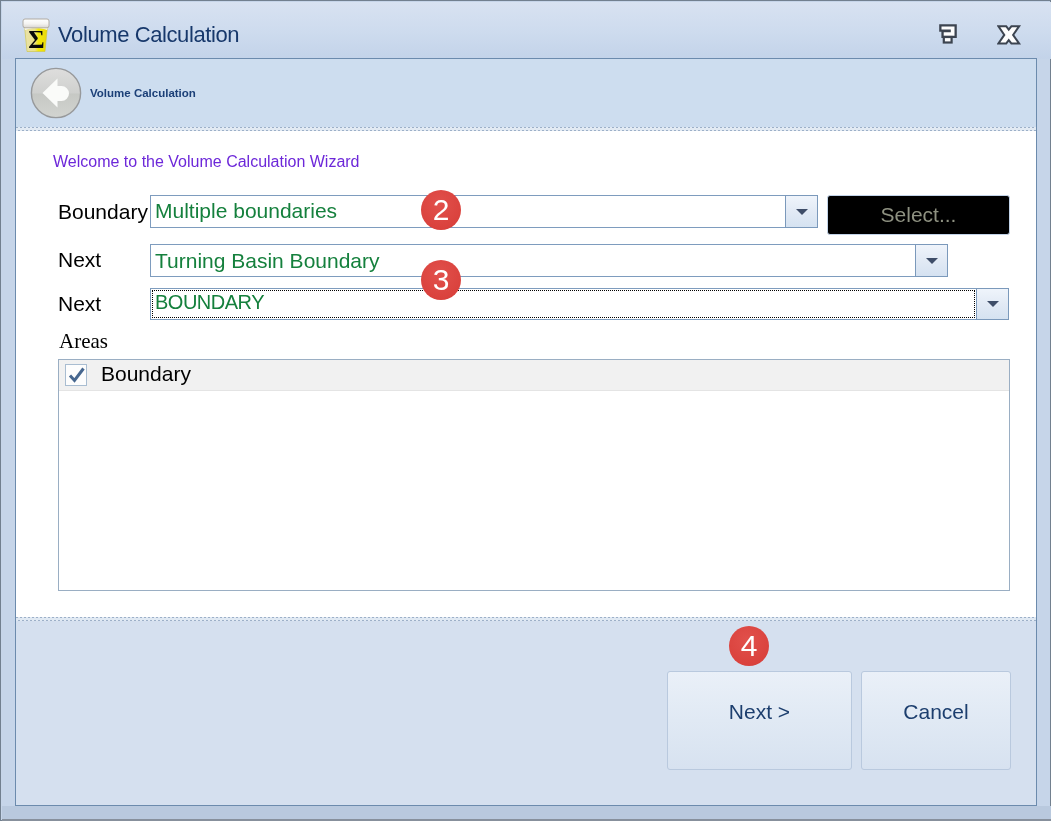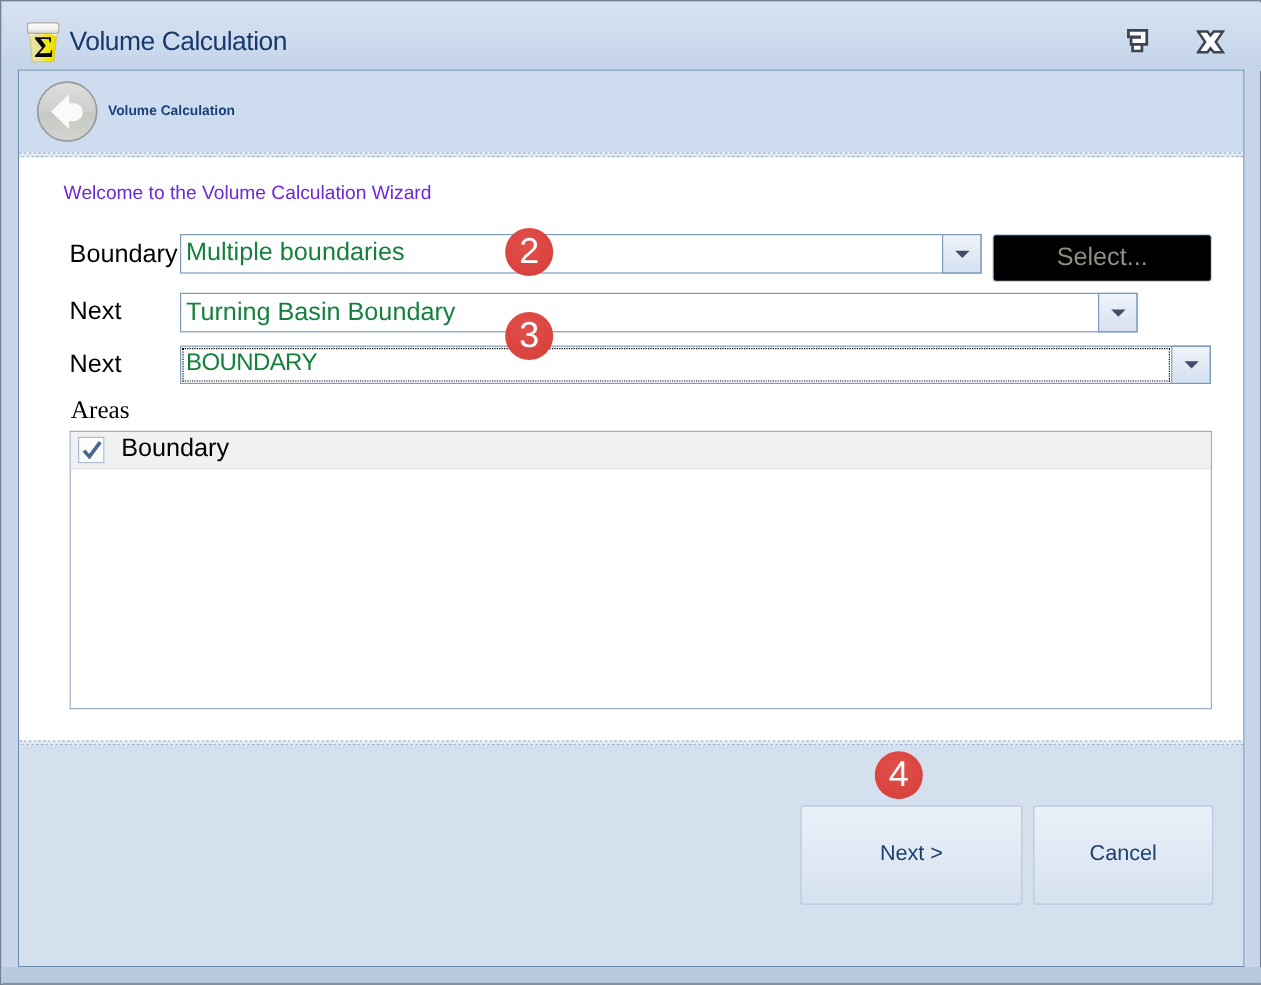--- a/index.html
+++ b/index.html
@@ -37,23 +37,23 @@
        background:#fff;border:1px solid #9aaec3;box-sizing:border-box;}
   #row1{position:absolute;left:0px;top:0px;width:950px;height:31px;background:#f1f1f1;border-bottom:1px solid #e4e4e4;box-sizing:border-box;}
   #cb{position:absolute;left:6px;top:4px;width:22px;height:22px;background:#fdfdfd;
       border:1px solid #a9bdd1;box-sizing:border-box;}
   #rowtxt{position:absolute;left:42px;top:3px;font-size:21px;line-height:1;color:#000;}
   
   .red{position:absolute;width:40px;height:40px;border-radius:50%;
        background:radial-gradient(circle at 45% 35%,#e1504b 0%,#da423d 70%,#d03a36 100%);
        color:#fff;font-size:30px;font-weight:400;text-align:center;line-height:40px;z-index:30;}
   
-  .btn{position:absolute;height:83px;background:linear-gradient(180deg,#eaf0f8 0%,#e0e9f4 50%,#d7e2f0 100%);
+  .btn{position:absolute;height:99px;background:linear-gradient(180deg,#eaf0f8 0%,#e0e9f4 50%,#d7e2f0 100%);
        border:1px solid #b9c9de;border-radius:3px;box-sizing:border-box;
-       color:#1c3e6e;font-size:18px;text-align:center;line-height:79px;}
+       color:#1c3e6e;font-size:21px;text-align:center;line-height:79px;}
   
 </style>
 </head>
 <body>
 <div id="win">
   <div id="titlebar">
     <svg width="28" height="35" viewBox="0 0 28 35" style="position:absolute;left:20px;top:16px;">
       <defs>
         <linearGradient id="rim" x1="0" y1="0" x2="0" y2="1">
           <stop offset="0" stop-color="#ffffff"></stop>

